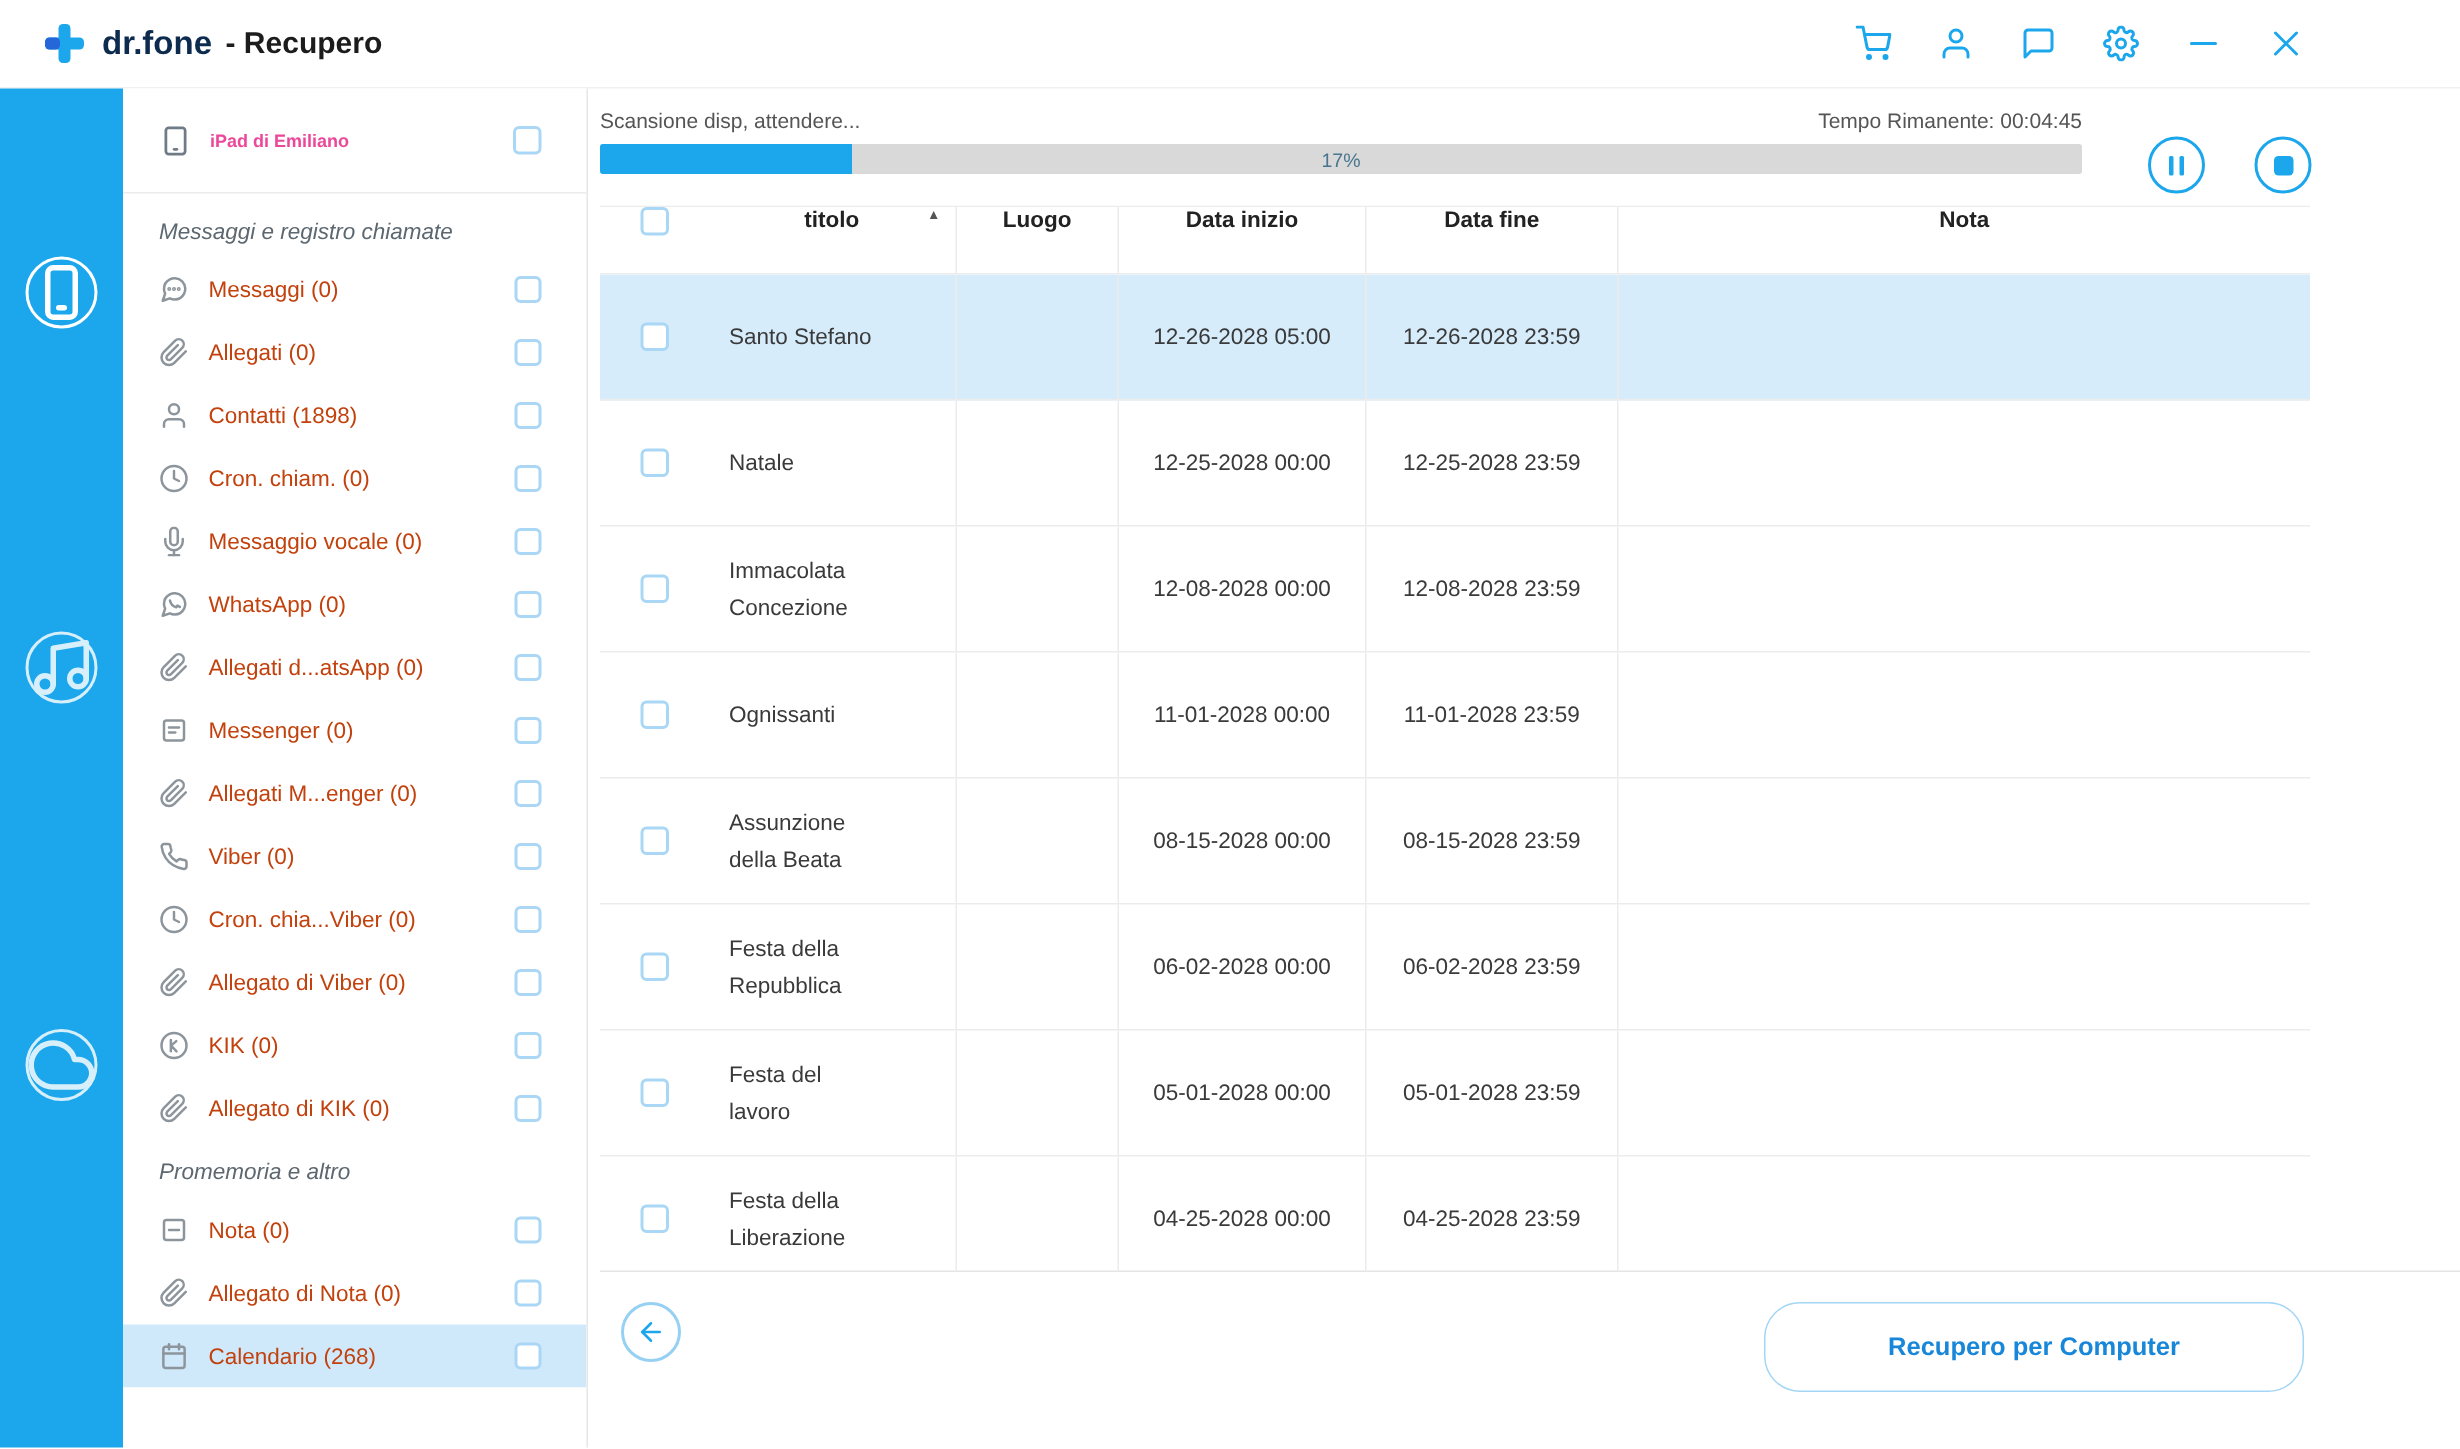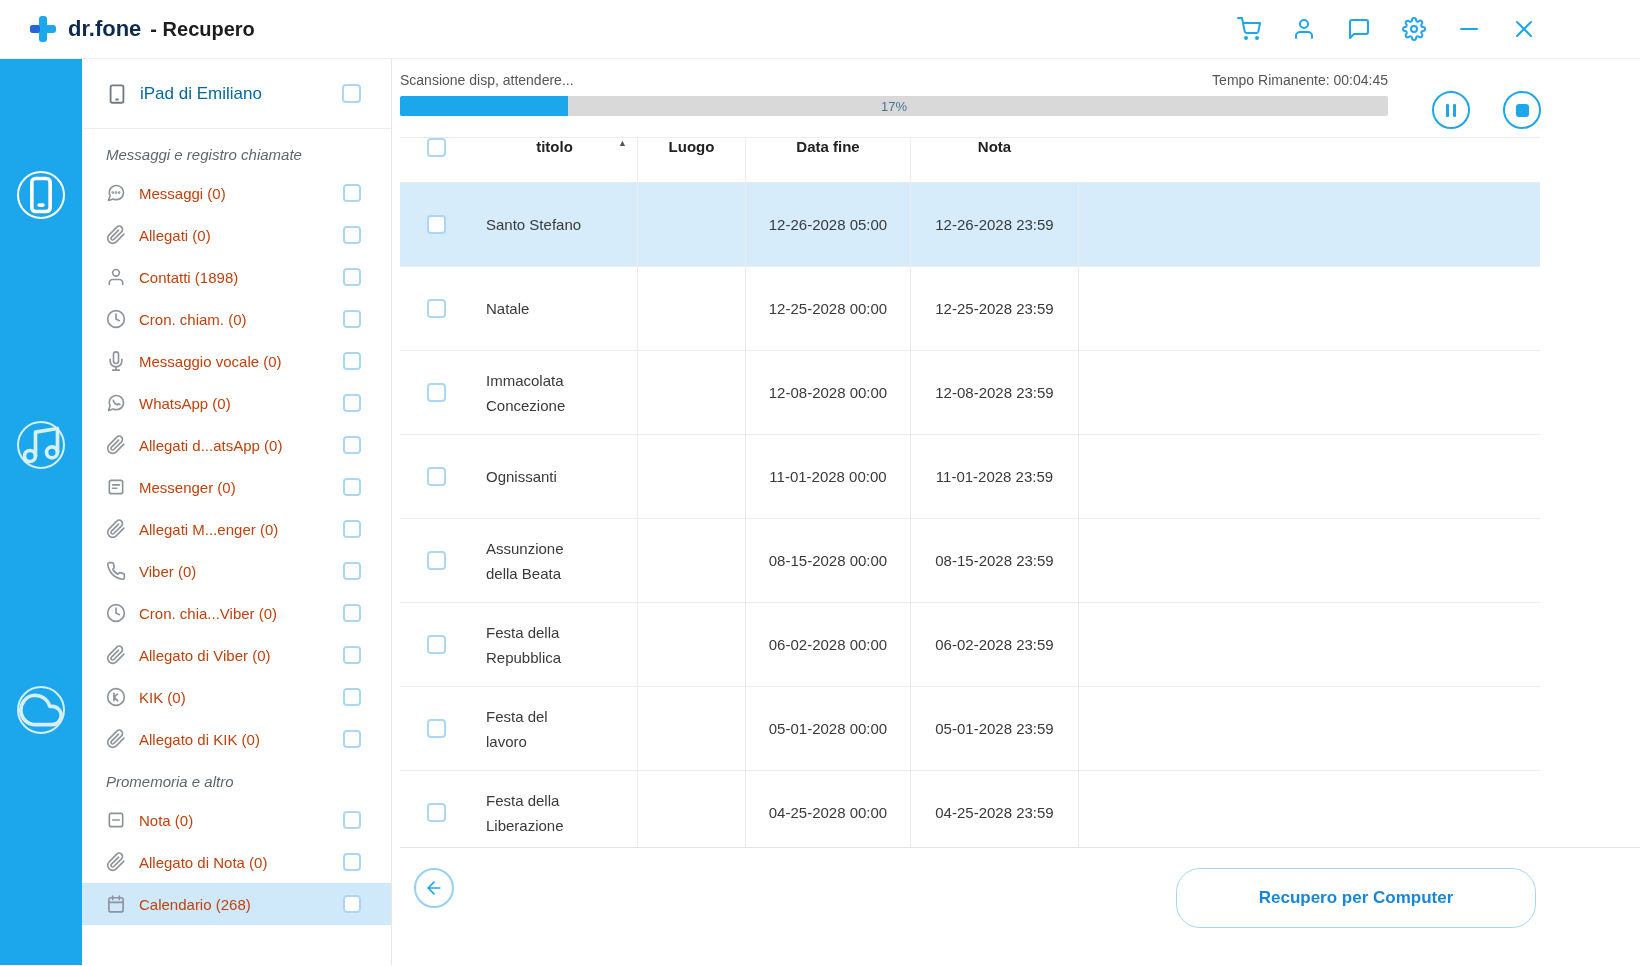--- a/index.html
+++ b/index.html
@@ -28,21 +28,21 @@
   .rail-item:nth-child(3){ top:627px; }
   .rail-ring { display:flex; width:48px; height:48px; border:2px solid #fff; border-radius:50%; align-items:center; justify-content:center; color:#fff; }
   .rail-item:not(.active) .rail-ring { opacity:.82; }
   .rail-ring svg { width:26px; height:26px; }
 
   
   .sidebar { width:310px; border-right:1px solid #e6e6e6; flex-shrink:0; display:flex; flex-direction:column; overflow:hidden; background:#fff; }
   .device-header { height:70px; display:flex; align-items:center; padding:0 30px 0 24px; border-bottom:1px solid #ececec; flex-shrink:0; }
   .device-icon { width:22px; height:22px; color:#6f7b86; margin-right:12px; }
   .device-icon svg { width:100%; height:100%; }
-  .device-label { font-size:17px; font-weight:normal; color:#0369a1; }
+  .device-label { font-size:12px; font-weight:bold; color:#ec4899; }
   .device-header .checkbox { margin-left:auto; }
   .checkbox { width:19px; height:19px; border:2px solid #a9d7f5; border-radius:4px; background:#fff; flex-shrink:0; cursor:pointer; }
   .sb-list { padding-top:4px; overflow:hidden; }
   .section-label { font-style:italic; font-size:15px; color:#5c6770; padding:13px 0 9px 24px; }
   .sb-item { height:42px; display:flex; align-items:center; padding:0 30px 0 24px; cursor:pointer; }
   .sb-item.selected { background:var(--sb-sel); }
   .sb-icon { width:20px; height:20px; color:#8d959c; margin-right:13px; flex-shrink:0; }
   .sb-icon svg { width:100%; height:100%; }
   .sb-label { font-size:15px; color:#c2410c; white-space:nowrap; }
   .sb-item .checkbox { margin-left:auto; width:18px; height:18px; }
@@ -375,20 +375,21 @@
     <div class="table">
       <div class="t-header">
         <div class="th">
           <span class="checkbox"></span>
         </div>
         <div class="th">
           <span>titolo</span>
           <span class="sort">▲</span>
         </div>
         <div class="th">Luogo</div>
+        <div class="th">Data inizio</div>
         <div class="th">Data fine</div>
         <div class="th">Nota</div>
       </div>
       <div class="t-body">
           <div class="t-row selected">
             <div class="t-cell">
               <span class="checkbox"></span>
             </div>
             <div class="t-cell c-titolo">
               <span>Santo Stefano</span>

